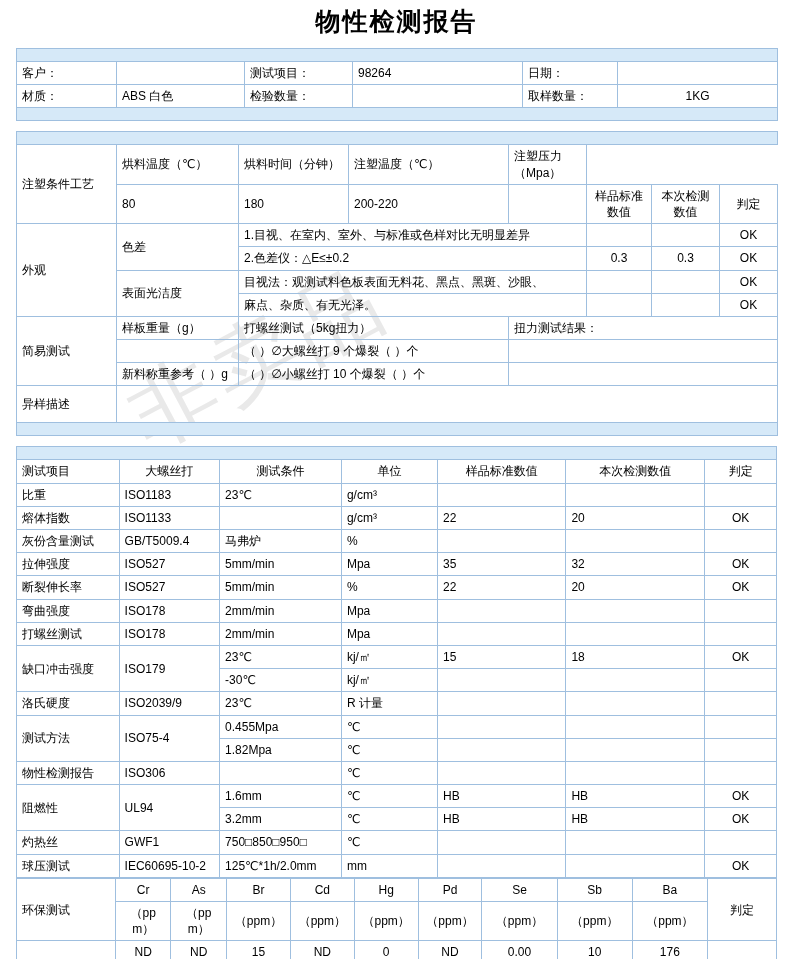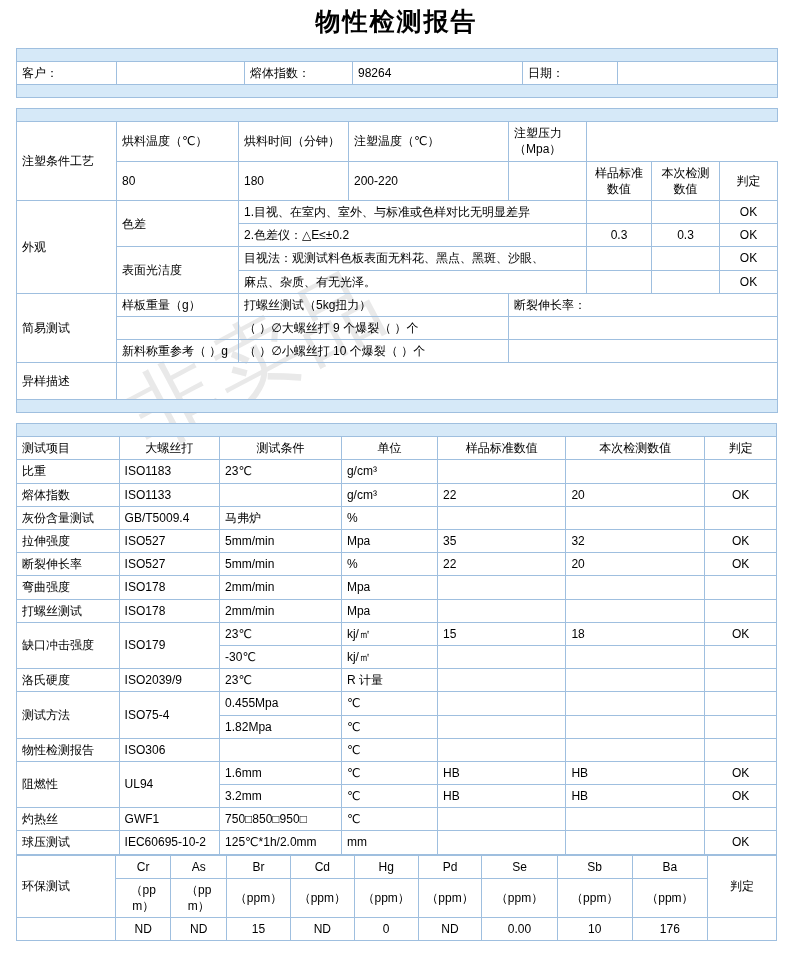--- a/index.html
+++ b/index.html
@@ -61,24 +61,32 @@
         <col style="width:95px">
           <col style="width:160px">
       </colgroup>
       <tbody>
           <tr class="bluebar">
         <td colspan="6"></td>
       </tr>
       <tr>
         <td class="l">客户：</td>
         <td class="l"></td>
-        <td class="l">熔体指数：</td>
+        <td class="l">测试项目：</td>
         <td class="l">98264</td>
         <td class="l">日期：</td>
         <td class="l"></td>
+      </tr>
+      <tr>
+        <td class="l">材质：</td>
+        <td class="l">ABS 白色</td>
+        <td class="l">检验数量：</td>
+        <td class="l"></td>
+        <td class="l">取样数量：</td>
+        <td class="c">1KG</td>
       </tr>
       <tr class="bluebar">
         <td colspan="6"></td>
       </tr>
     </tbody>
       </table>
 
     <div class="spacer"></div>
 
     <table>
@@ -139,21 +147,21 @@
         <td colspan="3" class="l">麻点、杂质、有无光泽。</td>
         <td class="c"></td>
         <td class="c"></td>
         <td class="c">OK</td>
       </tr>
 
       <tr>
         <td rowspan="3" class="l">简易测试</td>
         <td class="l">样板重量（g）</td>
         <td colspan="2" class="l">打螺丝测试（5kg扭力）</td>
-        <td colspan="4" class="l">断裂伸长率：</td>
+        <td colspan="4" class="l">扭力测试结果：</td>
       </tr>
       <tr>
         <td class="l"></td>
         <td colspan="2" class="l">（ ）∅大螺丝打 9 个爆裂（ ）个</td>
         <td colspan="4" class="l"></td>
       </tr>
       <tr>
         <td class="l">新料称重参考（  ）g</td>
         <td colspan="2" class="l">（ ）∅小螺丝打 10 个爆裂（ ）个</td>
         <td colspan="4" class="l"></td>

